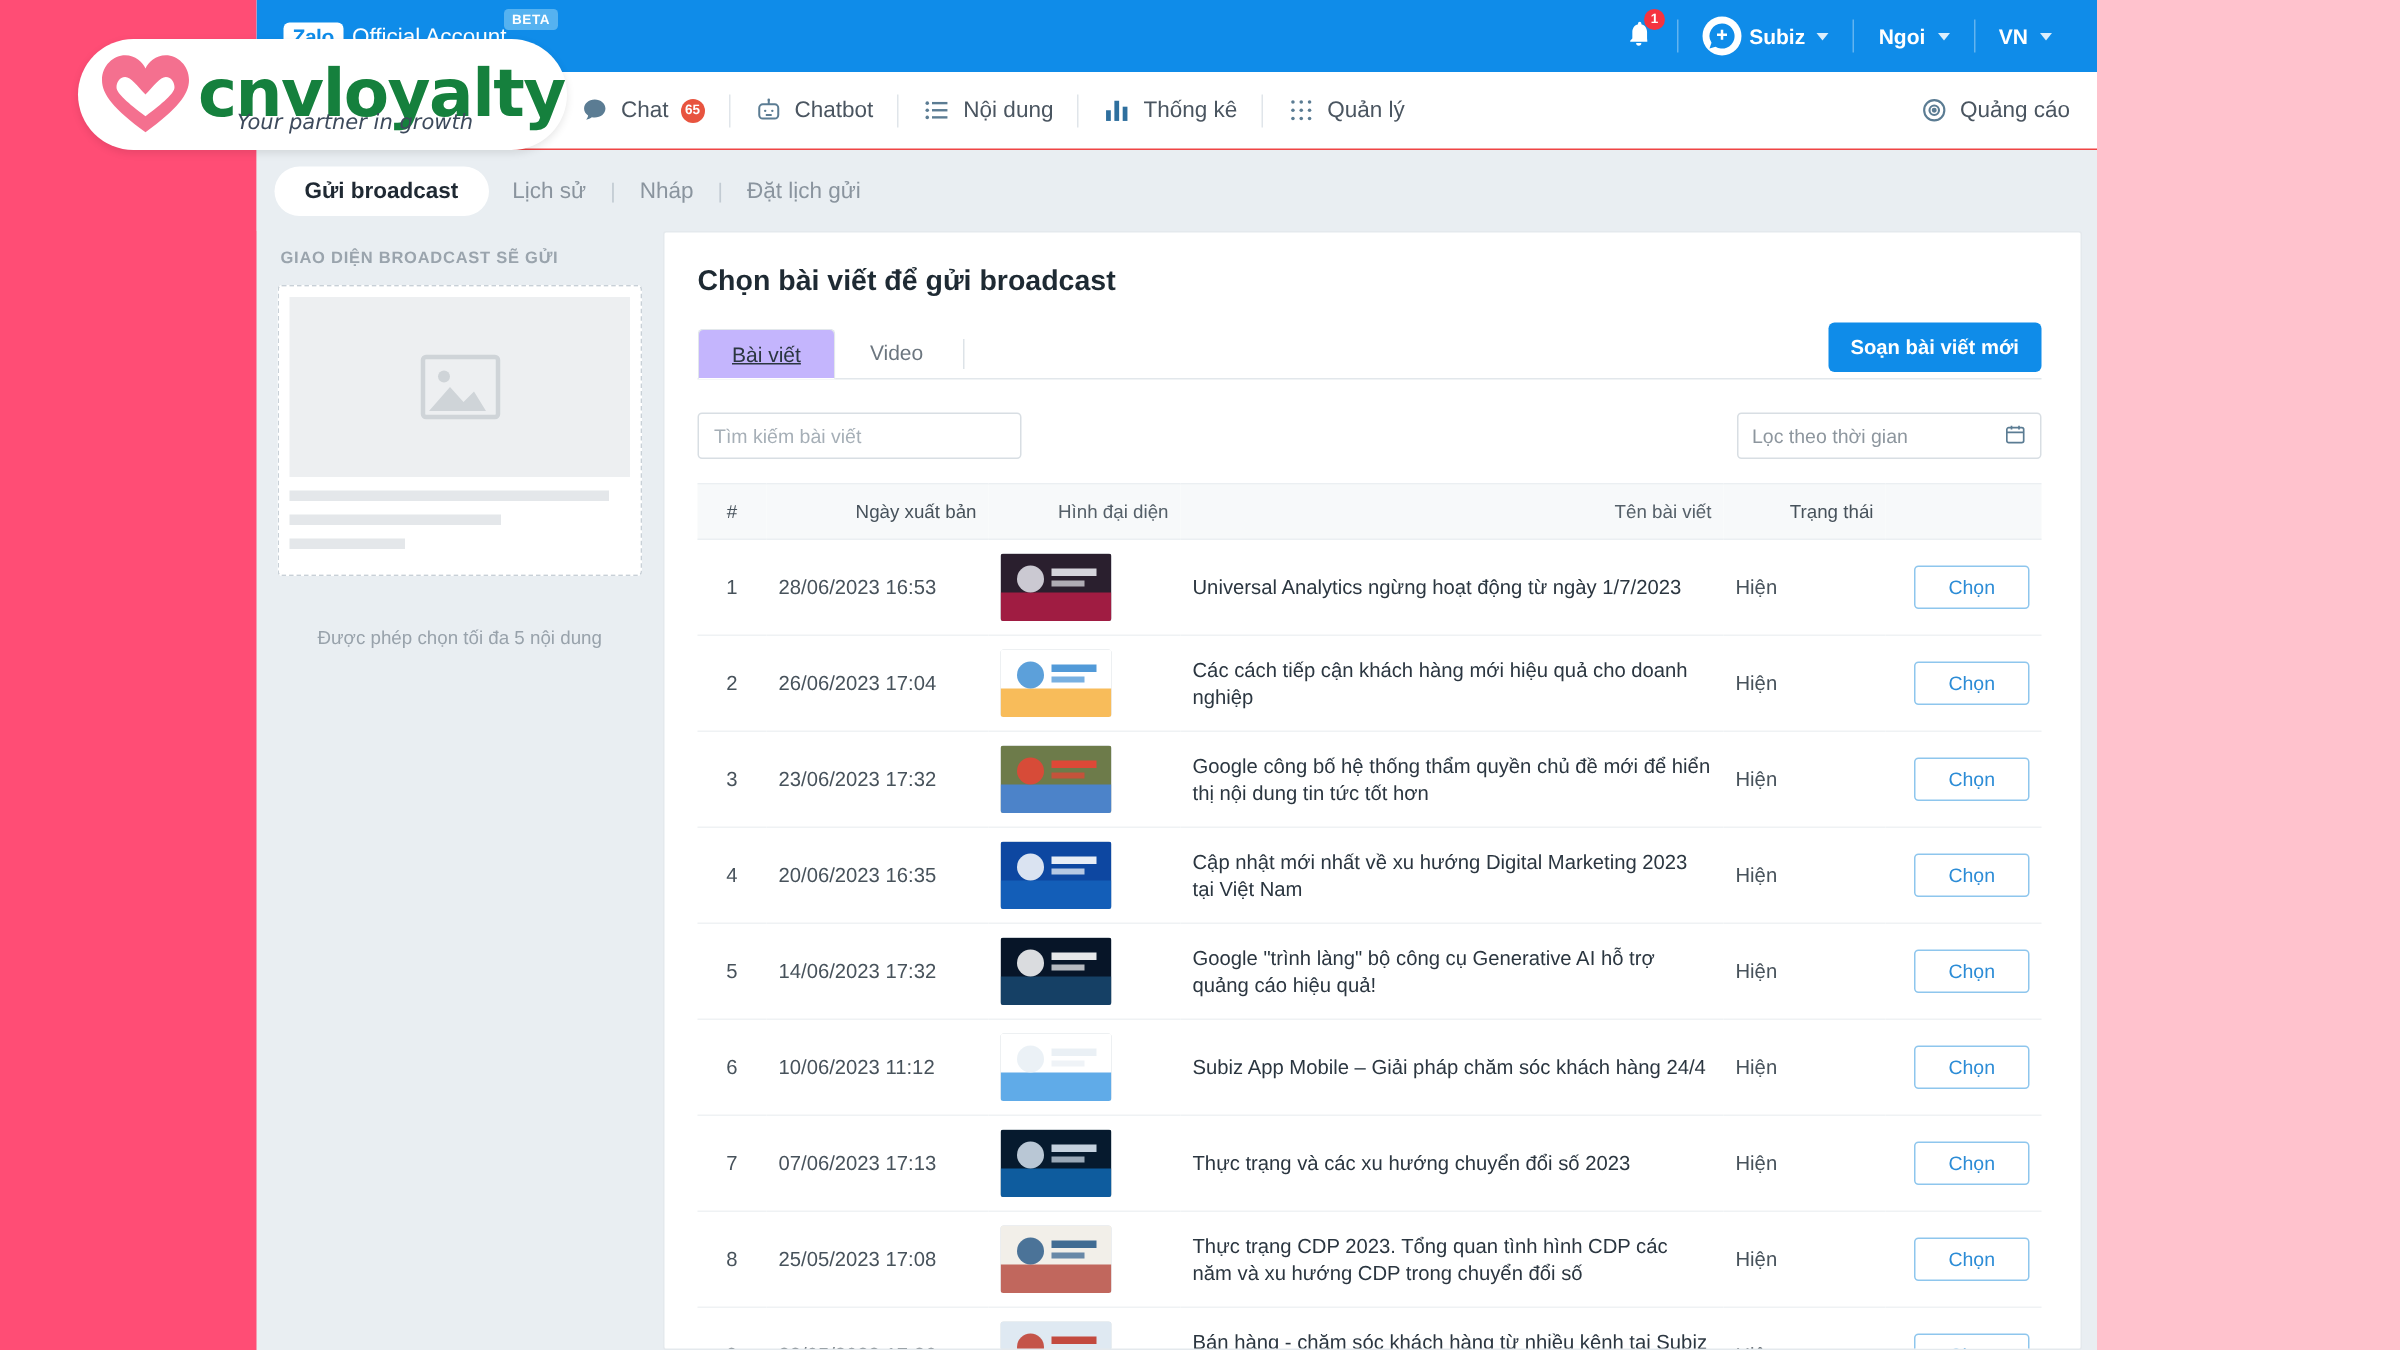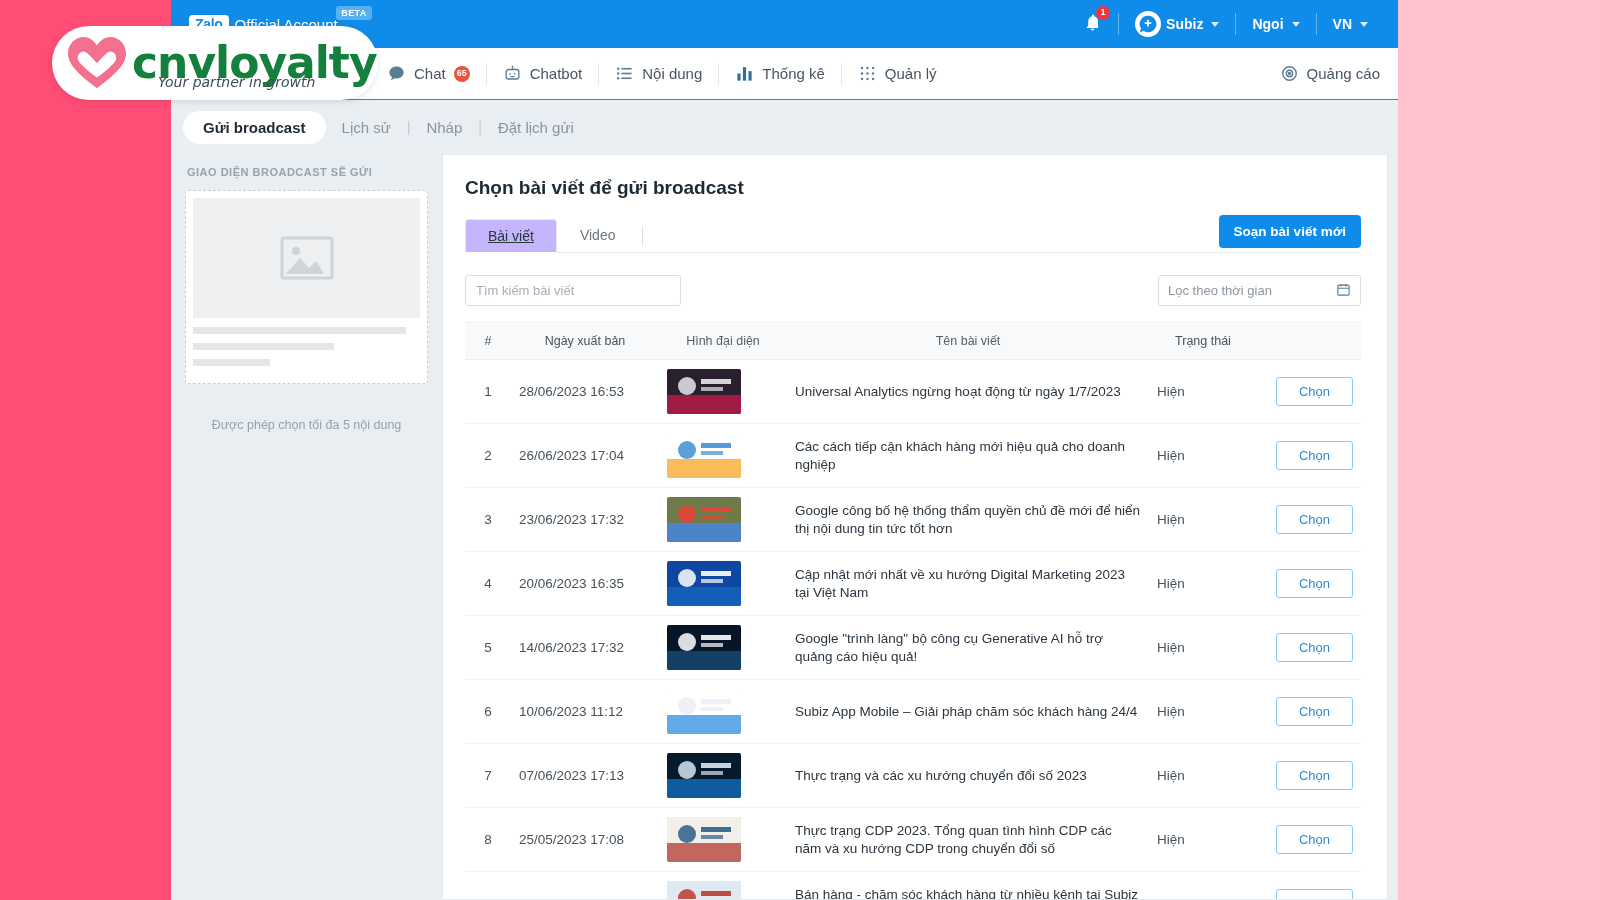--- a/index.html
+++ b/index.html
@@ -317,21 +317,21 @@
     align-items: center;
     padding: 0 9px;
     justify-content: space-between;
     cursor: pointer;
   }
   .date-filter span { font-size: 13px; color: #8D969E; }
   
   table { width: 100%; border-collapse: collapse; }
   thead th {
     background: #F7F9FA;
-    text-align: center;
+    text-align: right;
     font-size: 12.5px;
     font-weight: normal;
     color: #556069;
     padding: 11px 8px;
     border-top: 1px solid #EBEFF2;
     border-bottom: 1px solid #EBEFF2;
   }
   tbody td {
     padding: 9px 8px;
     border-bottom: 1px solid #EFF2F4;

